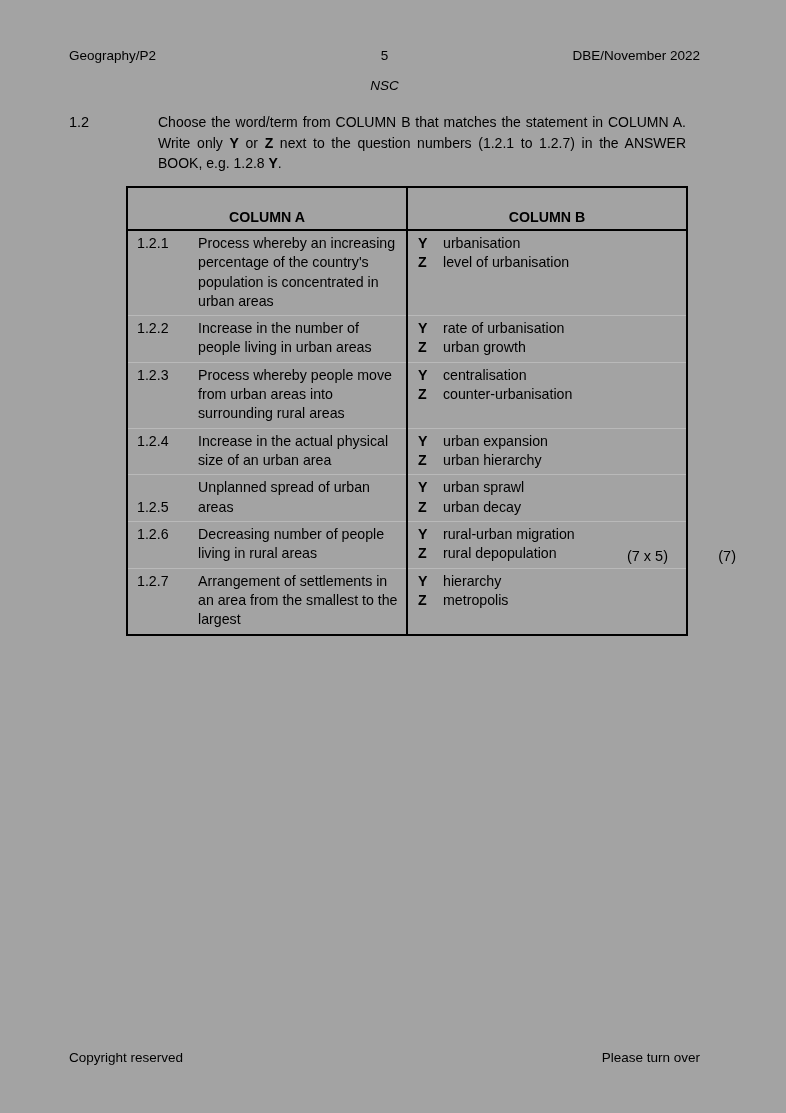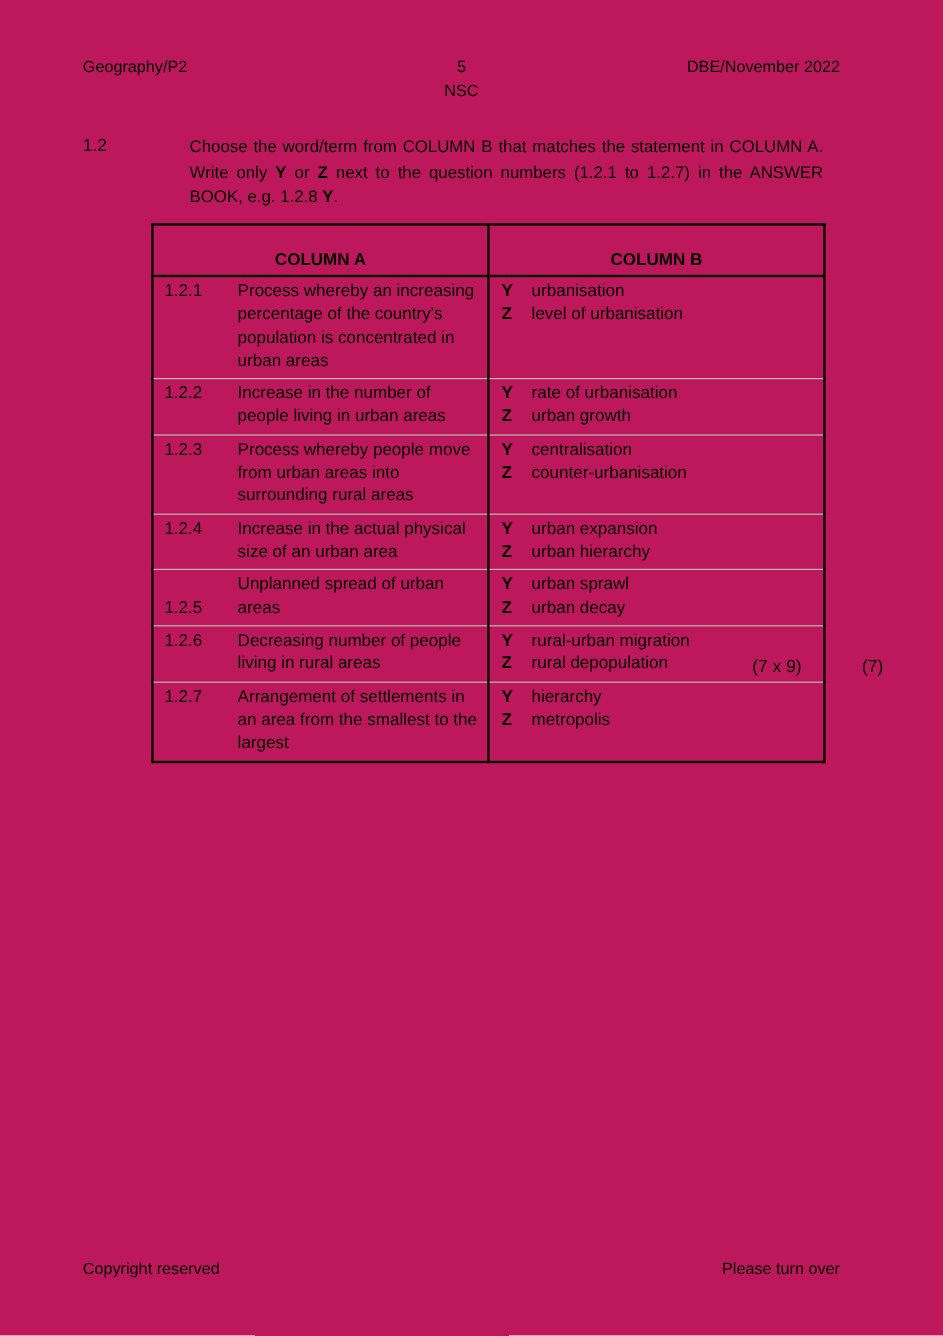--- a/index.html
+++ b/index.html
@@ -8,21 +8,21 @@
     background: #ffffff;
   }
   body {
     font-family: "Liberation Sans", sans-serif;
     color: #000000;
   }
   .page {
     position: relative;
     width: 786px;
     height: 1113px;
-    background: #be185d;
+    background: #a3a3a3;
     overflow: hidden;
   }
 
   
   .runhead {
     position: absolute;
     top: 47px;
     left: 69px;
     right: 86px;
     height: 34px;
@@ -36,21 +36,21 @@
     white-space: nowrap;
   }
   .runhead .center {
     position: absolute;
     left: 0;
     right: 0;
     top: 0;
     text-align: center;
   }
   .runhead .center .pageno { display: block; }
-  .runhead .center .nsc { display: block; margin-top: 3px; }
+  .runhead .center .nsc { display: block; margin-top: 13px; font-style: italic; }
   .runhead .right {
     position: absolute;
     right: 0;
     top: 0;
     white-space: nowrap;
   }
 
   
   .qblock {
     position: absolute;
@@ -371,21 +371,21 @@
               <span class="opt-key">Z</span>
               <span class="opt-val">metropolis</span>
             </div>
           </div>
         </td>
       </tr>
     </tbody>
   </table>
 
   <div class="marks">
-    <span class="mk1">(7 x 9)</span>
+    <span class="mk1">(7 x 5)</span>
     <span class="mk2">(7)</span>
   </div>
 
   <div class="footer">
     <span class="fleft">Copyright reserved</span>
     <span class="fright">Please turn over</span>
   </div>
 
 </div>
 

